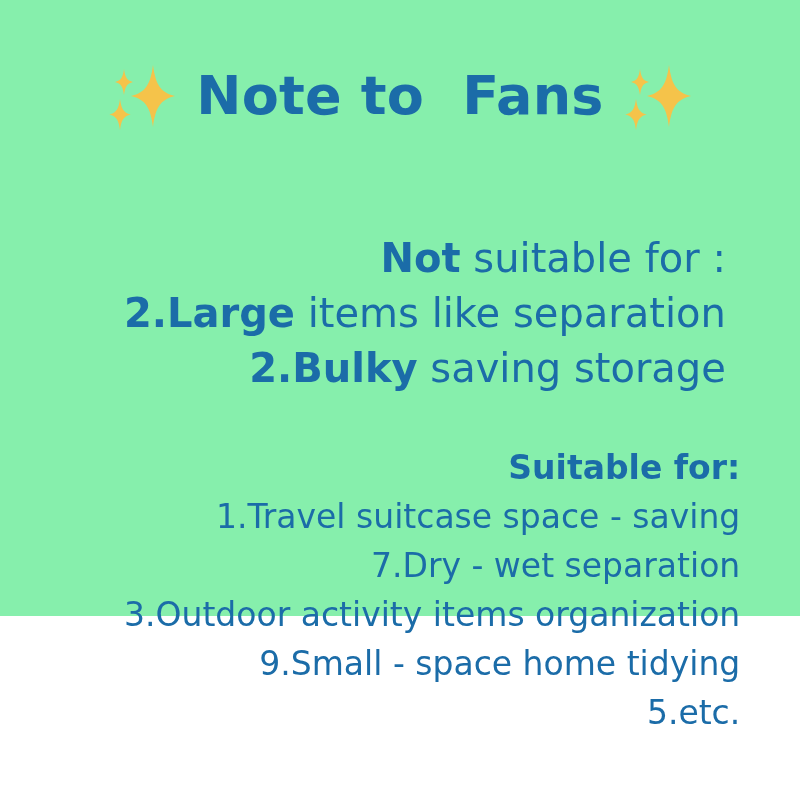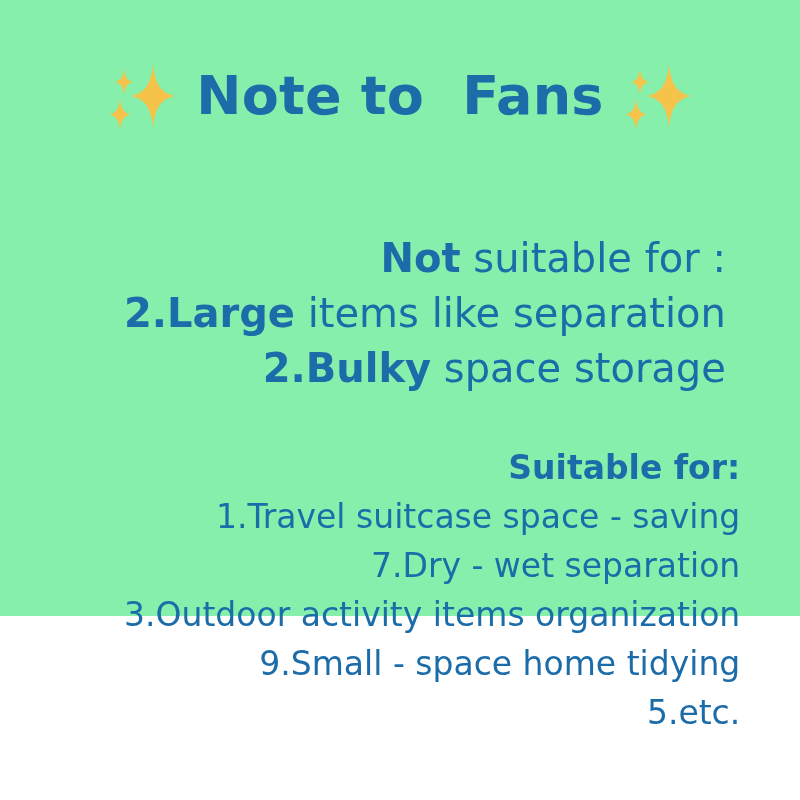--- a/index.html
+++ b/index.html
@@ -112,21 +112,21 @@
     </span>
 
   </div>
 
   <div class="block" id="block-not">
 
     <span class="ln"><span class="b">Not</span><span> suitable for  :</span></span>
 
     <span class="ln"><span class="b">2.Large</span><span> items like separation</span></span>
 
-    <span class="ln"><span class="b">2.Bulky</span><span> space storage</span></span>
+    <span class="ln"><span class="b">2.Bulky</span><span> saving storage</span></span>
 
   </div>
 
   <div class="block" id="block-suit">
 
     <span class="ln head">Suitable for:</span>
     <span class="ln">1.Travel suitcase space - saving</span>
     <span class="ln">7.Dry - wet separation</span>
     <span class="ln">3.Outdoor activity items organization</span>
     <span class="ln">9.Small - space home tidying</span>

